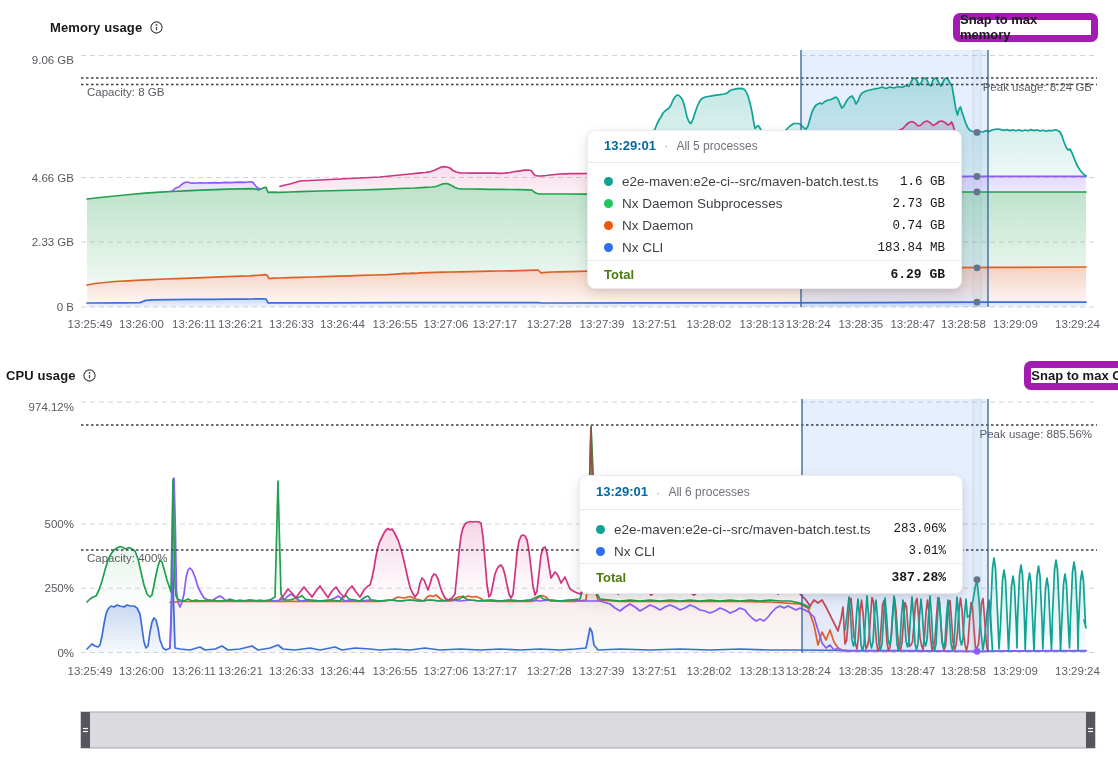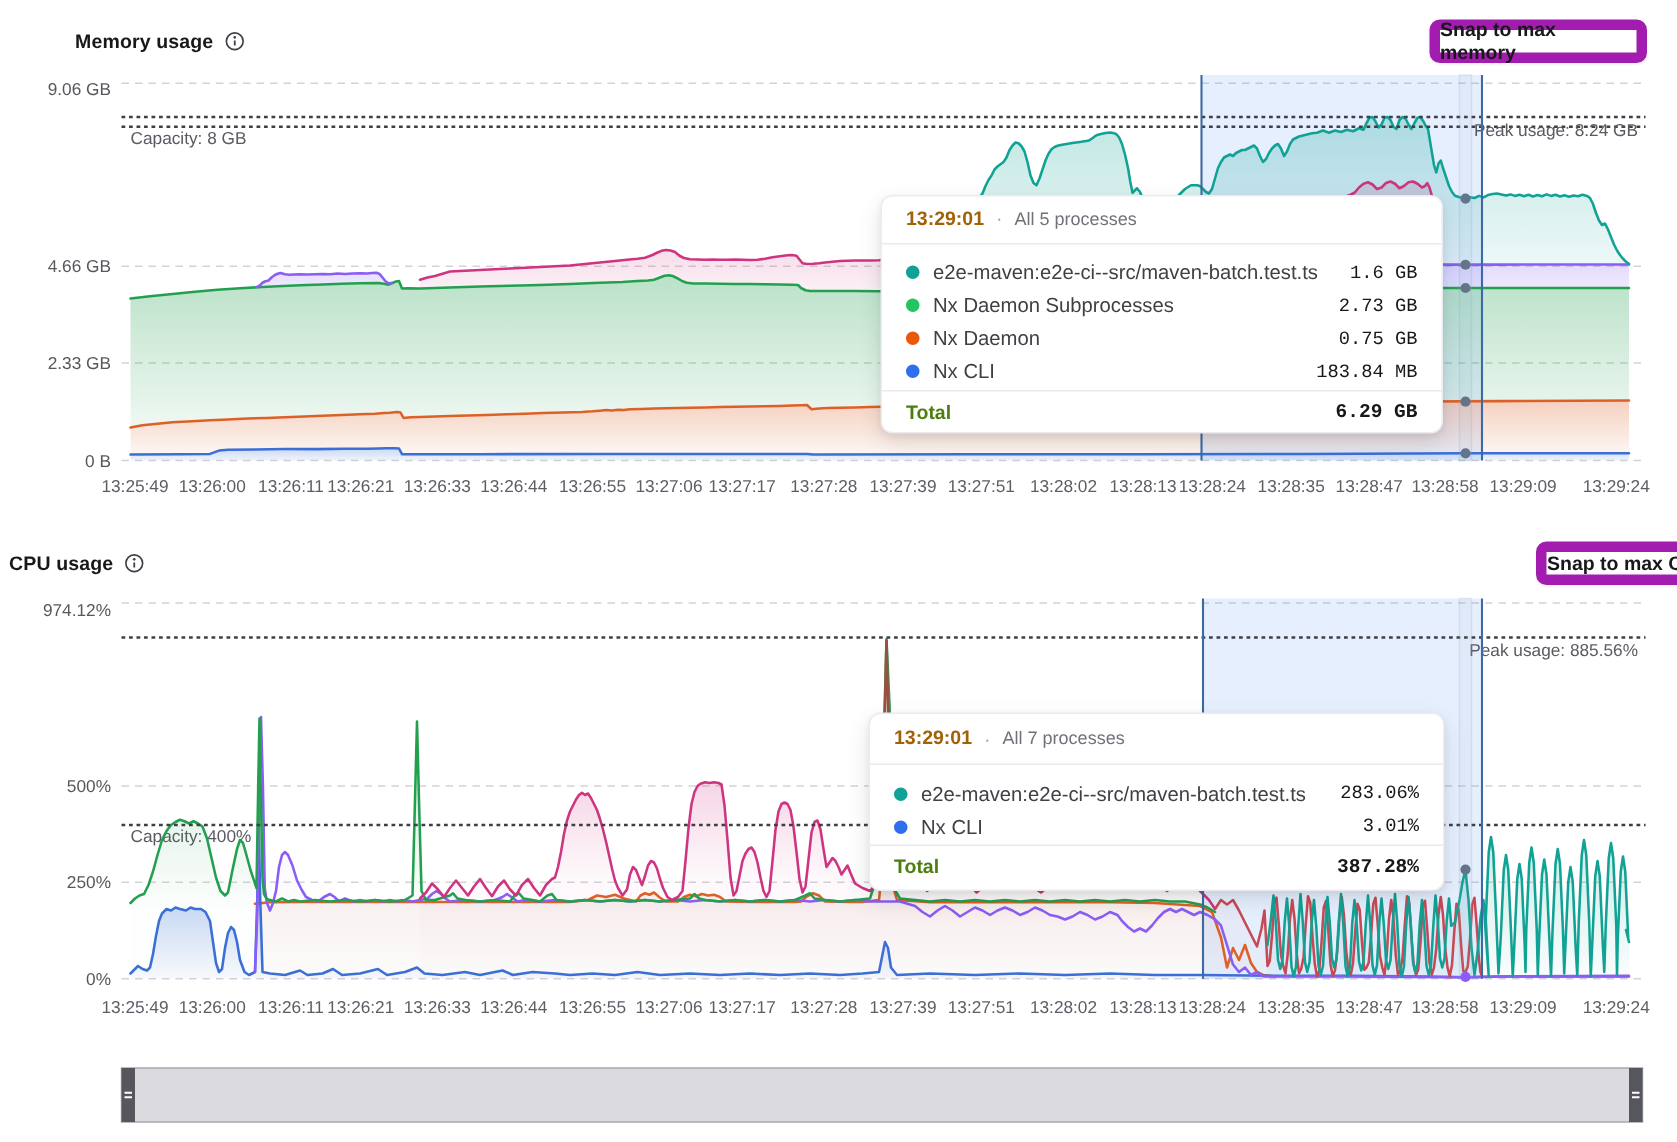--- a/index.html
+++ b/index.html
@@ -2,21 +2,21 @@
 <html><head>
 <meta charset="utf-8">
 <style>
 * { margin:0; padding:0; box-sizing:border-box; }
 html,body { width:1118px; height:761px; background:#fff; font-family:"Liberation Sans", sans-serif; overflow:hidden; }
 .wrap { position:relative; width:1118px; height:761px; }
 .title { position:absolute; font-size:13px; font-weight:700; color:#18181b; letter-spacing:0.1px; line-height:16px; }
 .btn { position:absolute; background:#fff; border:7px solid #a21caf; border-radius:7px; font-size:13px; font-weight:700; color:#18181b; display:flex; align-items:center; justify-content:center; box-shadow:0 1px 2px rgba(0,0,0,0.05); }
 .tooltip { position:absolute; background:#fff; border:1px solid #ececf0; border-radius:8px; box-shadow:0 6px 16px rgba(0,0,0,0.10), 0 2px 5px rgba(0,0,0,0.06); z-index:5; }
 .thead { display:flex; align-items:center; padding:5px 16px 6px 16px; border-bottom:1px solid #e9e9ee; }
-.ttime { font-size:13px; font-weight:700; color:#a16207; line-height:20px; }
+.ttime { font-size:13px; font-weight:700; color:#0369a1; line-height:20px; }
 .tsep { margin:0 8px; color:#a1a1aa; font-size:13px; }
 .tsub { font-size:12px; color:#71717a; }
 .tbody { padding:8px 16px 1px 16px; }
 .trow { display:flex; align-items:center; height:22px; }
 .dot { width:9px; height:9px; border-radius:50%; margin-right:9px; flex:0 0 auto; }
 .tname { font-size:13.5px; color:#3f3f46; flex:1 1 auto; }
 .tval { font-family:"Liberation Mono", monospace; font-size:12.5px; color:#18181b; }
 .ttotal { display:flex; align-items:center; justify-content:space-between; padding:4px 16px 3px 16px; border-top:1px solid #e9e9ee; }
 .ttl { font-size:13px; font-weight:700; color:#4d7c0f; line-height:20px; }
 .ttv { font-family:"Liberation Mono", monospace; font-size:13px; font-weight:700; color:#18181b; line-height:20px; }
@@ -226,39 +226,39 @@
           <span class="tval">1.6 GB</span>
         </div>
     <div class="trow">
           <span class="dot" style="background:#22c55e"></span>
           <span class="tname">Nx Daemon Subprocesses</span>
           <span class="tval">2.73 GB</span>
         </div>
     <div class="trow">
           <span class="dot" style="background:#ea580c"></span>
           <span class="tname">Nx Daemon</span>
-          <span class="tval">0.75 GB</span>
+          <span class="tval">0.74 GB</span>
         </div>
     <div class="trow">
           <span class="dot" style="background:#2f6fed"></span>
           <span class="tname">Nx CLI</span>
           <span class="tval">183.84 MB</span>
         </div>
   </div>
   <div class="ttotal">
         <span class="ttl">Total</span>
         <span class="ttv">6.29 GB</span>
       </div>
 </div>
 
 <div class="tooltip cput" style="left:579px;top:475px;width:384px;">
   <div class="thead">
         <span class="ttime">13:29:01</span>
         <span class="tsep">·</span>
-        <span class="tsub">All 7 processes</span>
+        <span class="tsub">All 6 processes</span>
       </div>
   <div class="tbody">
     <div class="trow">
           <span class="dot" style="background:#10a294"></span>
           <span class="tname">e2e-maven:e2e-ci--src/maven-batch.test.ts</span>
           <span class="tval">283.06%</span>
         </div>
     <div class="trow">
           <span class="dot" style="background:#2f6fed"></span>
           <span class="tname">Nx CLI</span>

